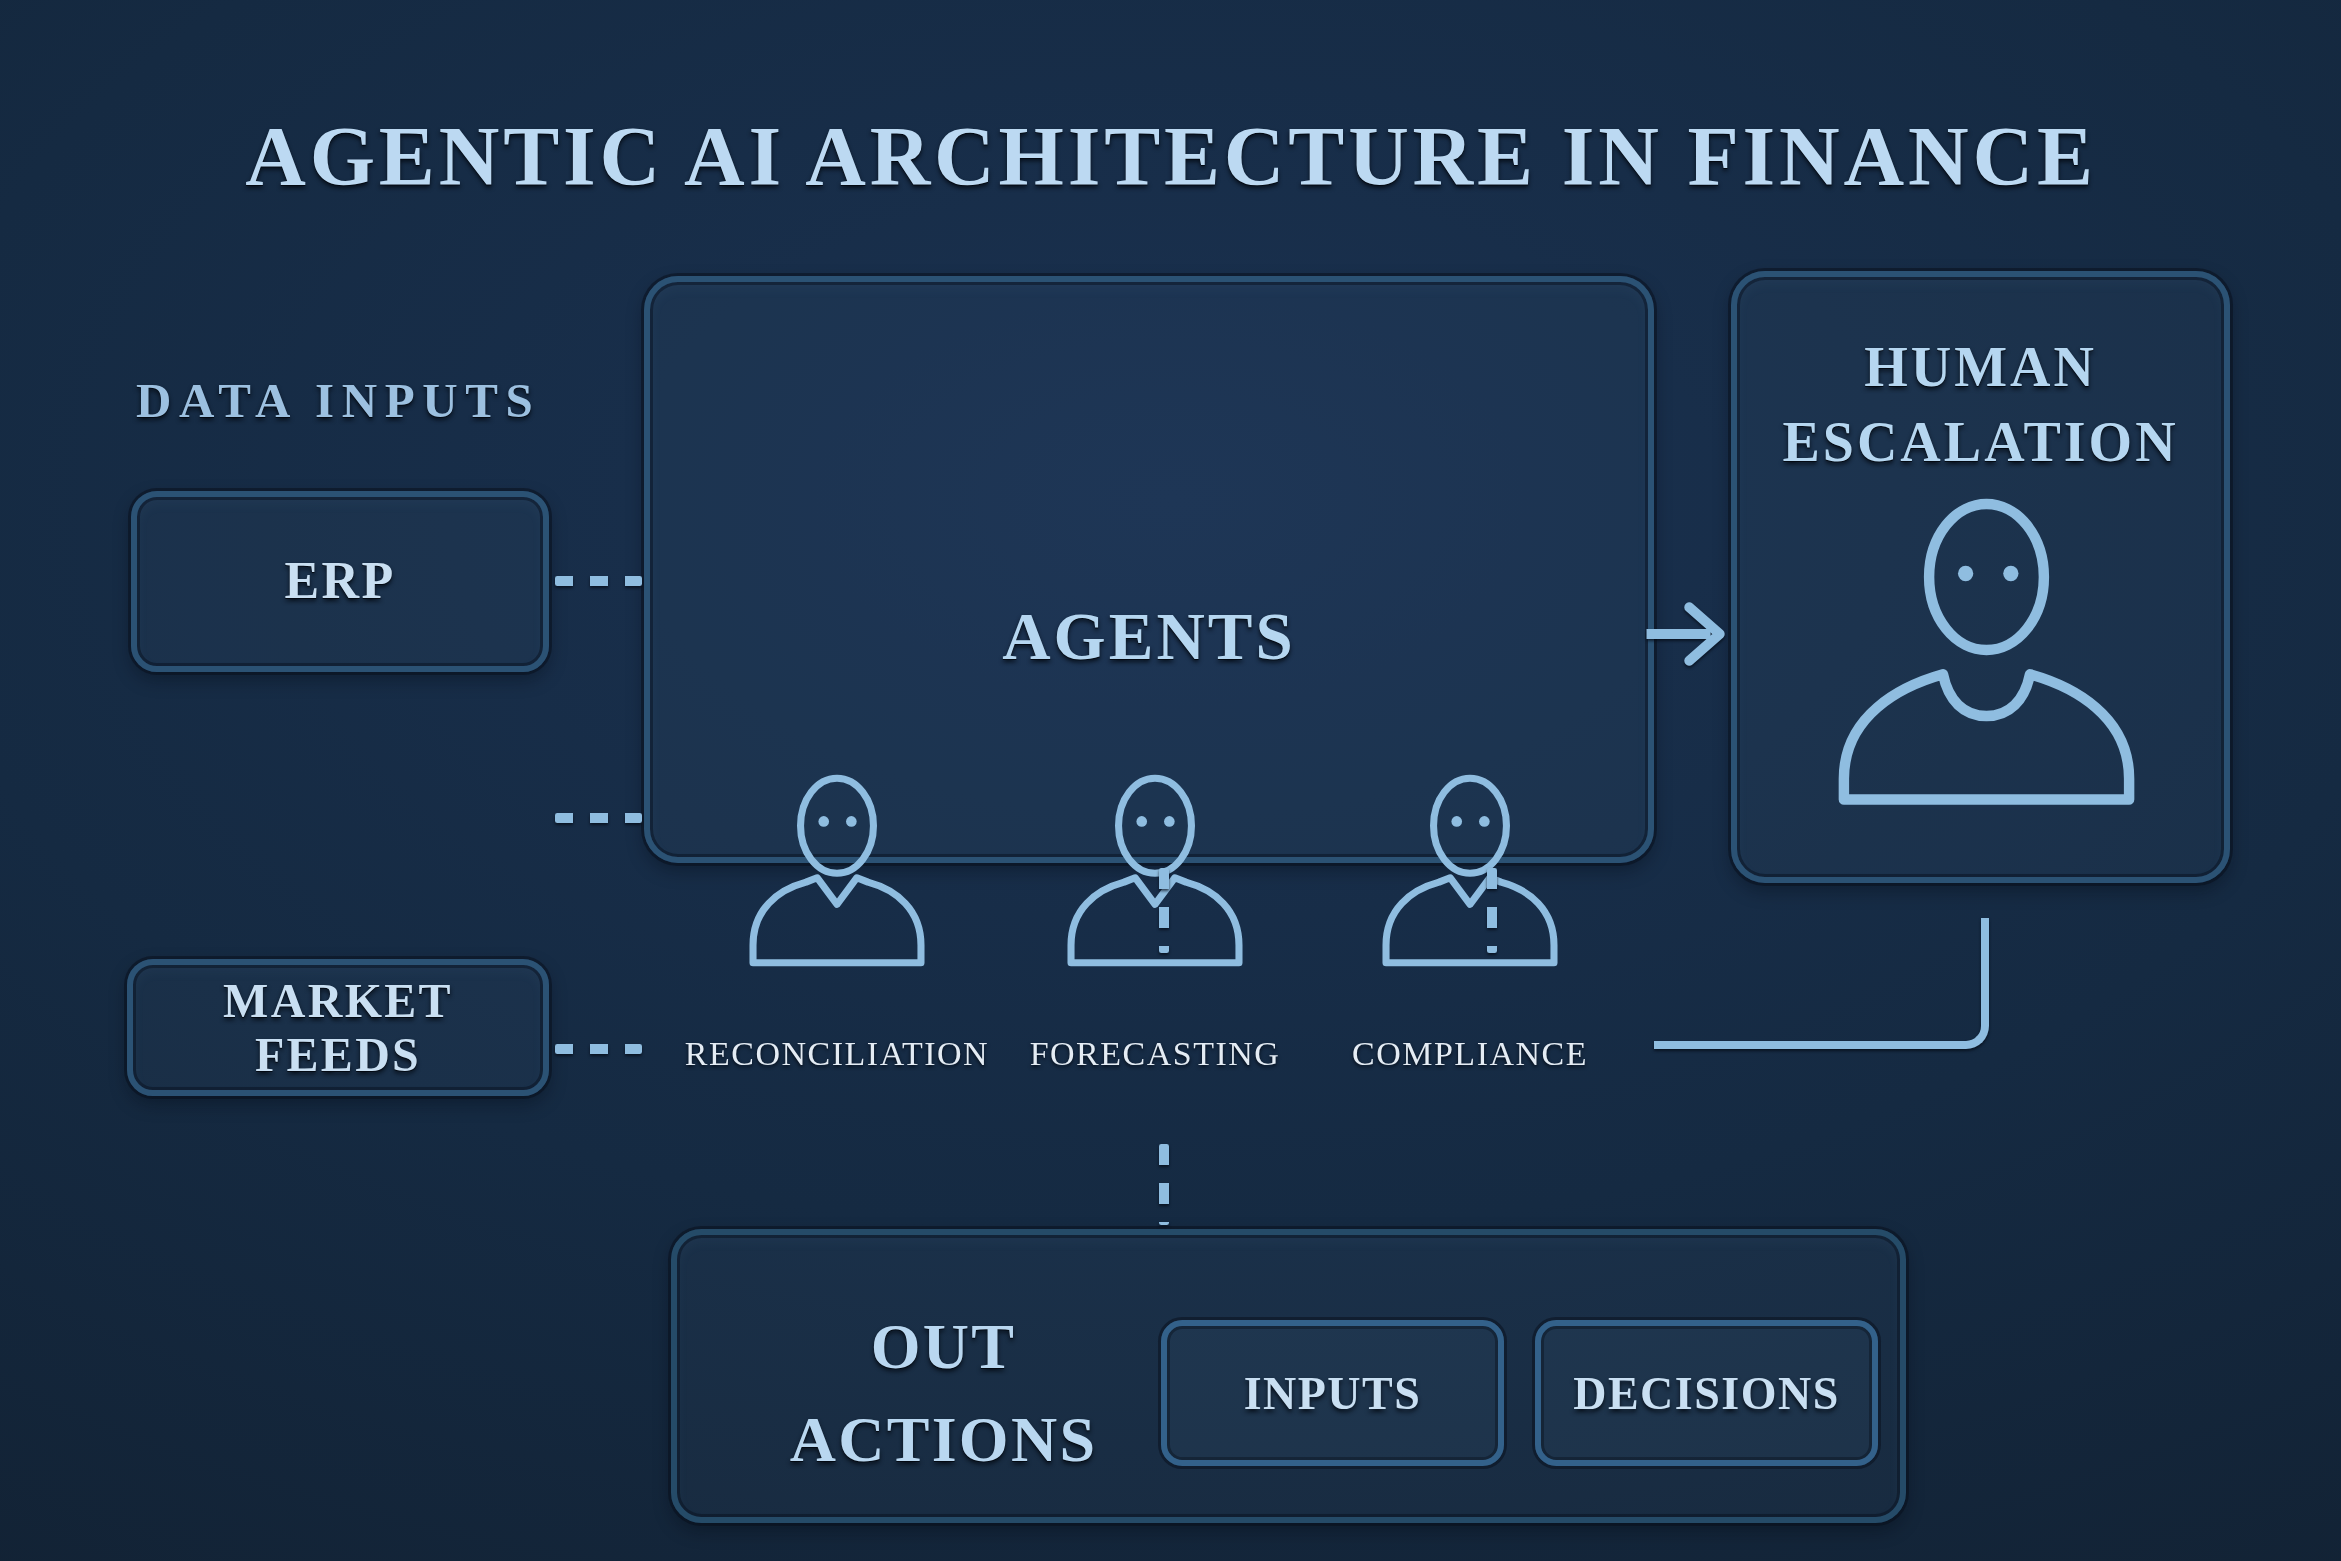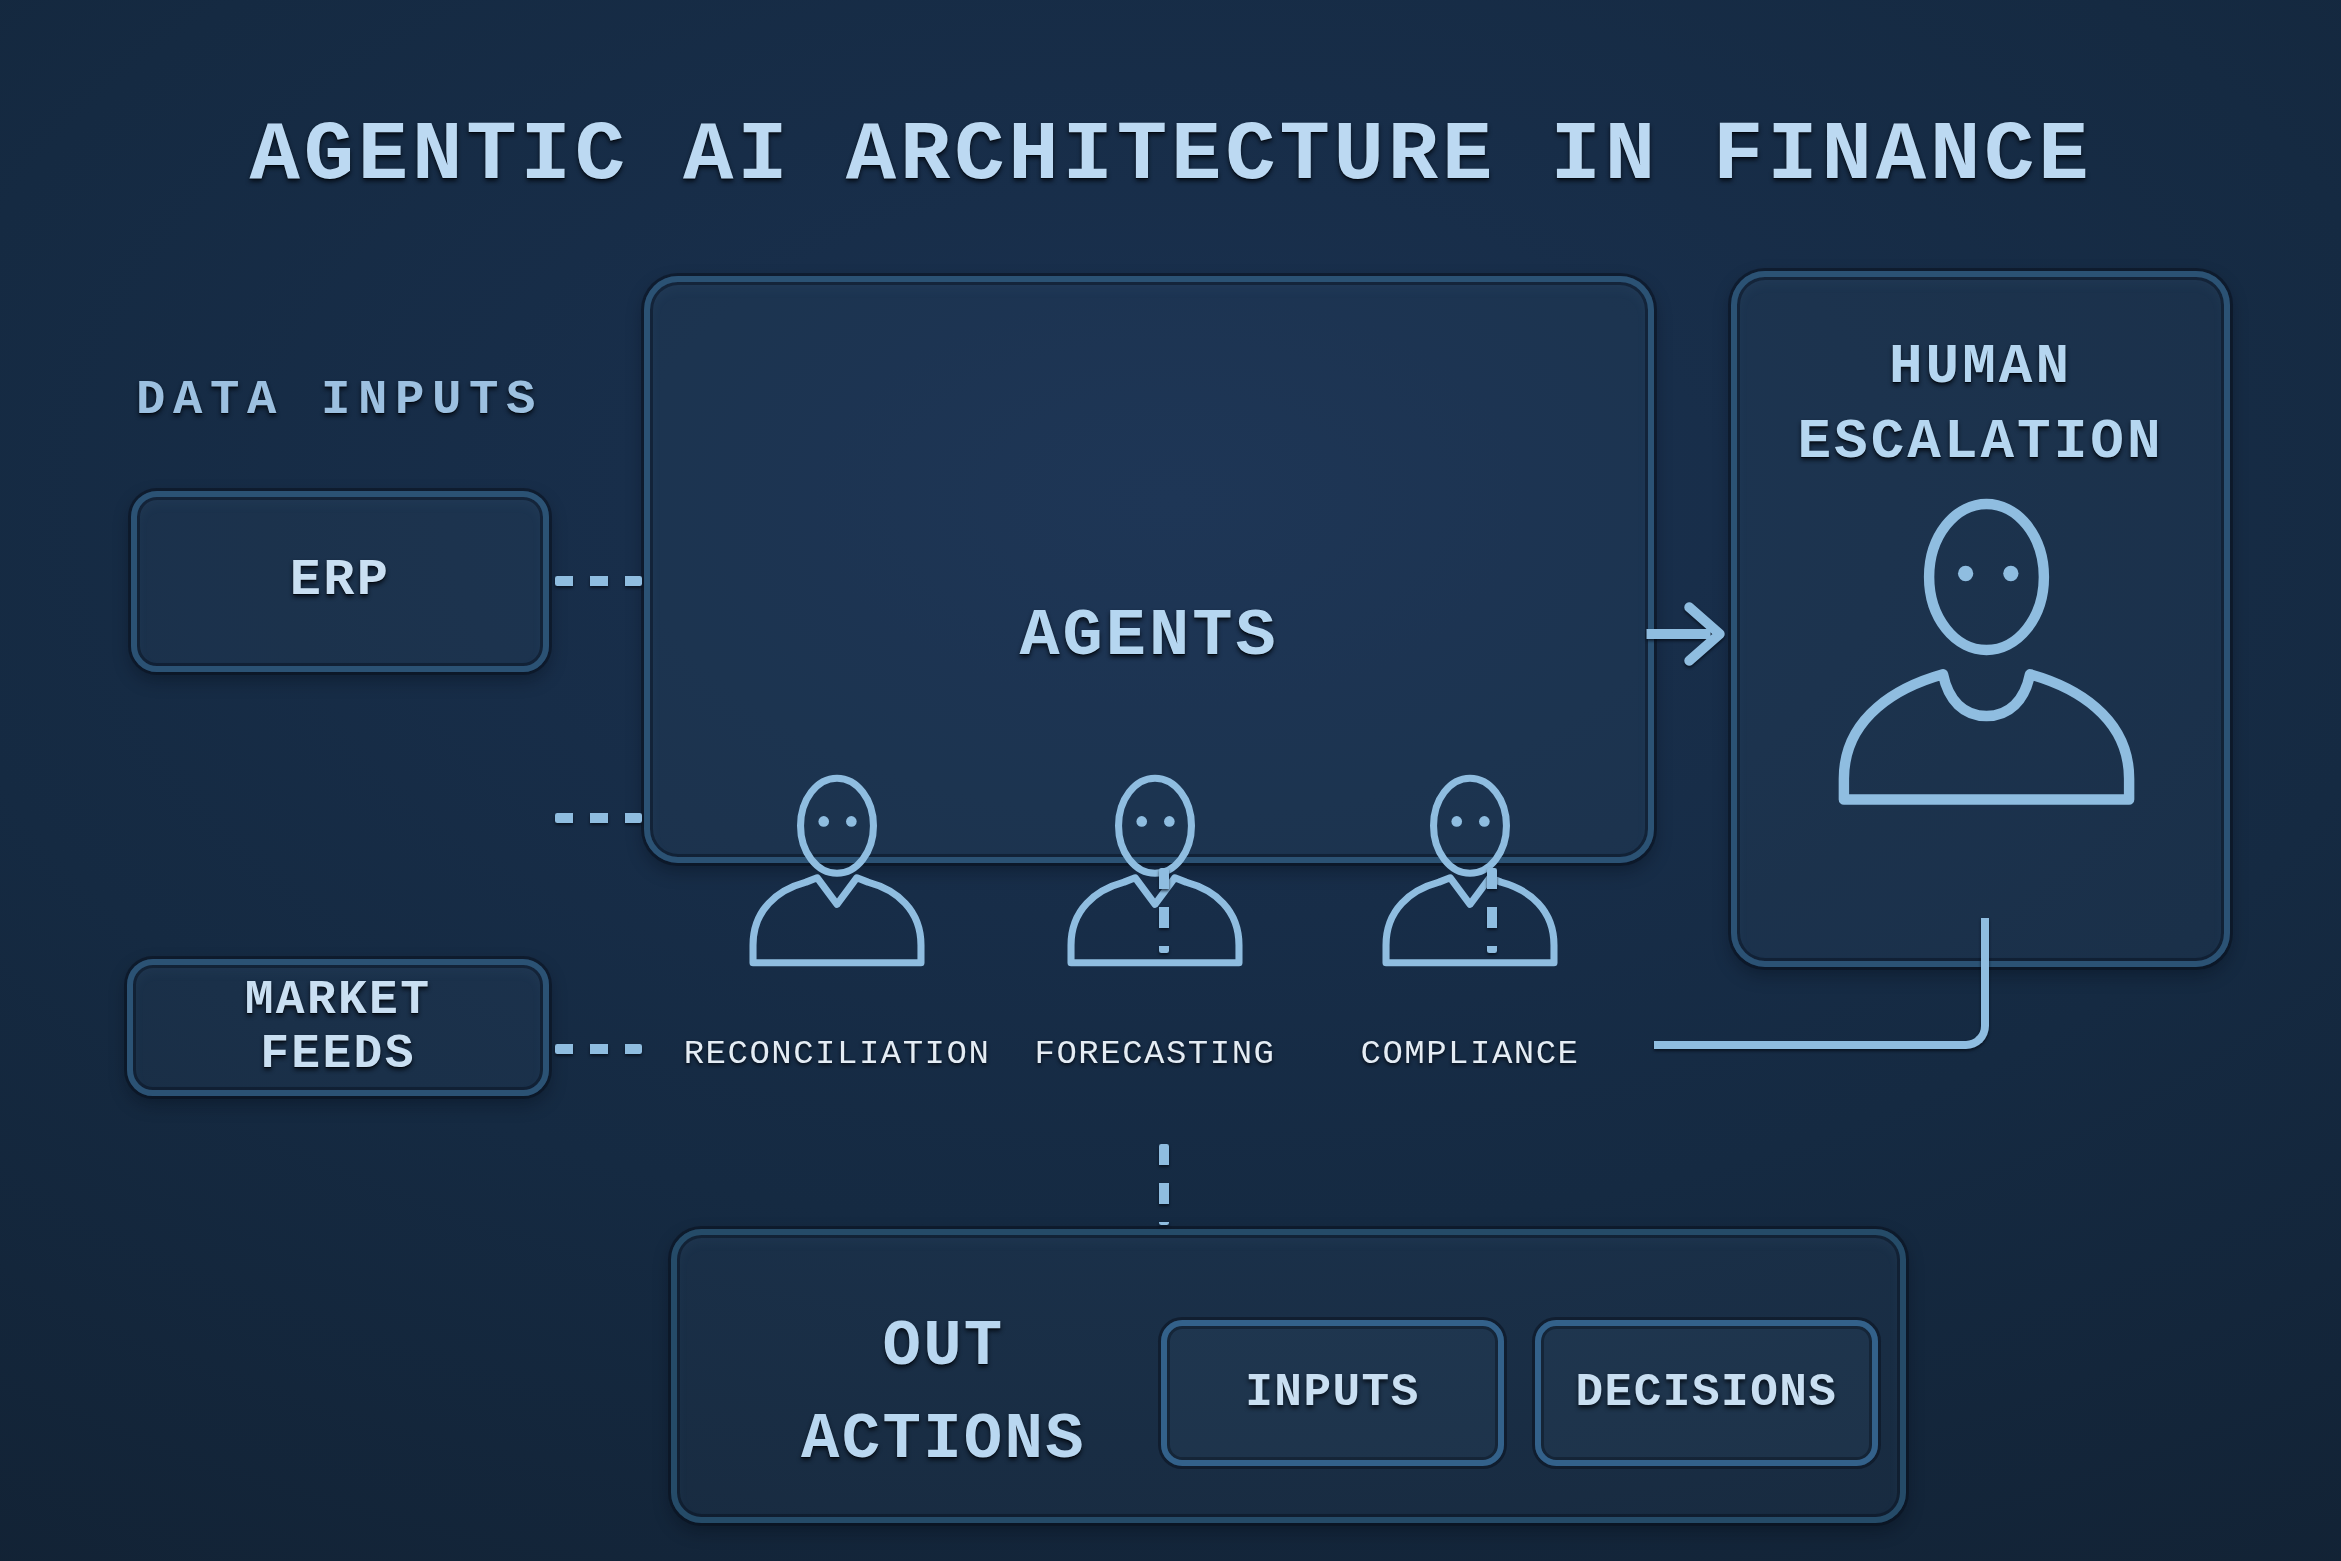--- a/index.html
+++ b/index.html
@@ -10,21 +10,21 @@
     --heading:#b5d6f0;
     --boxlabel:#c9dff2;
     --small:#e4ecf4;
     --muted:#9cc0e0;
   }
   *{margin:0;padding:0;box-sizing:border-box;}
   html,body{background:#0f1d2e;}
   .stage{
     position:relative;width:2342px;height:1561px;overflow:hidden;
     background:radial-gradient(120% 105% at 50% 32%, #1a3150 0%, #152a42 45%, #122234 80%, #0f1d2e 100%);
-    font-family:Liberation Mono, monospace;
+    font-family:Liberation Serif, serif;
   }
   .txt{color:var(--heading);font-weight:bold;text-shadow:0 3px 4.6px rgba(3,9,18,.85),0 0.8px 0 rgba(3,9,18,.9);}
   .title{
     position:absolute;left:0;right:0;top:108px;text-align:center;
     font-size:84px;letter-spacing:3.8px;color:#bcd9f2;
   }
   .section-label{
     position:absolute;left:136px;top:372px;
     font-size:49px;letter-spacing:7.6px;color:var(--muted);
   }
@@ -34,21 +34,21 @@
     box-shadow:0 0 0 3px rgba(7,14,26,.5), inset 0 0 0 3px rgba(7,14,26,.45),
                inset 0 6.1px 13.7px rgba(140,190,230,.05), 0 7.6px 17px rgba(4,10,18,.35);
     display:flex;align-items:center;justify-content:center;text-align:center;
   }
   .input-box{font-size:52px;letter-spacing:2.3px;color:var(--boxlabel);line-height:1.12;}
   .erp{left:131px;top:491px;width:418px;height:181px;}
   .crm{left:131px;top:726px;width:418px;height:183px;}
   .mkt{left:127px;top:959px;width:422px;height:137px;font-size:48px;}
   .mkt .wrap{max-width:274px;}
   .agents-box{left:644px;top:276px;width:1010px;height:587px;border-radius:34px;}
-  .he-box{left:1731px;top:271px;width:499px;height:696px;border-radius:34px;}
+  .he-box{left:1731px;top:271px;width:499px;height:612px;border-radius:34px;}
   .alerts-box{left:644px;top:958px;width:1010px;height:180px;border-radius:30.5px;border-color:#2f5a80;}
   .out-box{left:671px;top:1229px;width:1235px;height:294px;border-radius:30.5px;border-color:#254b68;}
   .agents-title{position:absolute;left:0;right:0;top:316px;text-align:center;font-size:67px;letter-spacing:3px;}
   .agents-box-inner{position:absolute;inset:0;}
   .he-title{position:absolute;left:0;right:0;top:53px;text-align:center;font-size:56px;letter-spacing:3px;line-height:1.34;}
   .he-title .wrap{display:inline-block;max-width:457px;}
   .alerts-title{font-size:67px;letter-spacing:3.8px;color:var(--heading);}
   .out-title{
     position:absolute;left:53px;top:66px;width:427px;text-align:center;
     font-size:64px;letter-spacing:2.3px;line-height:1.45;color:#b9d7f0;

